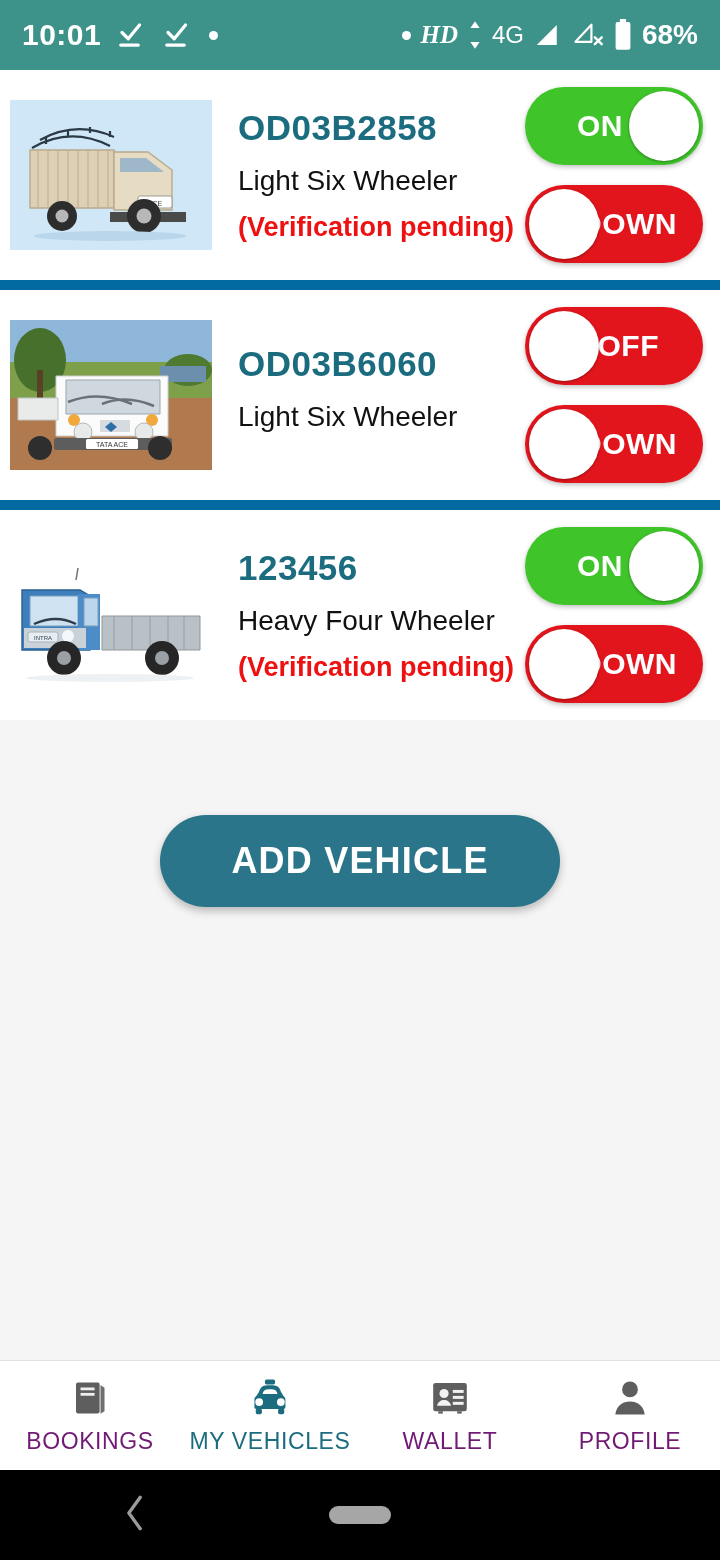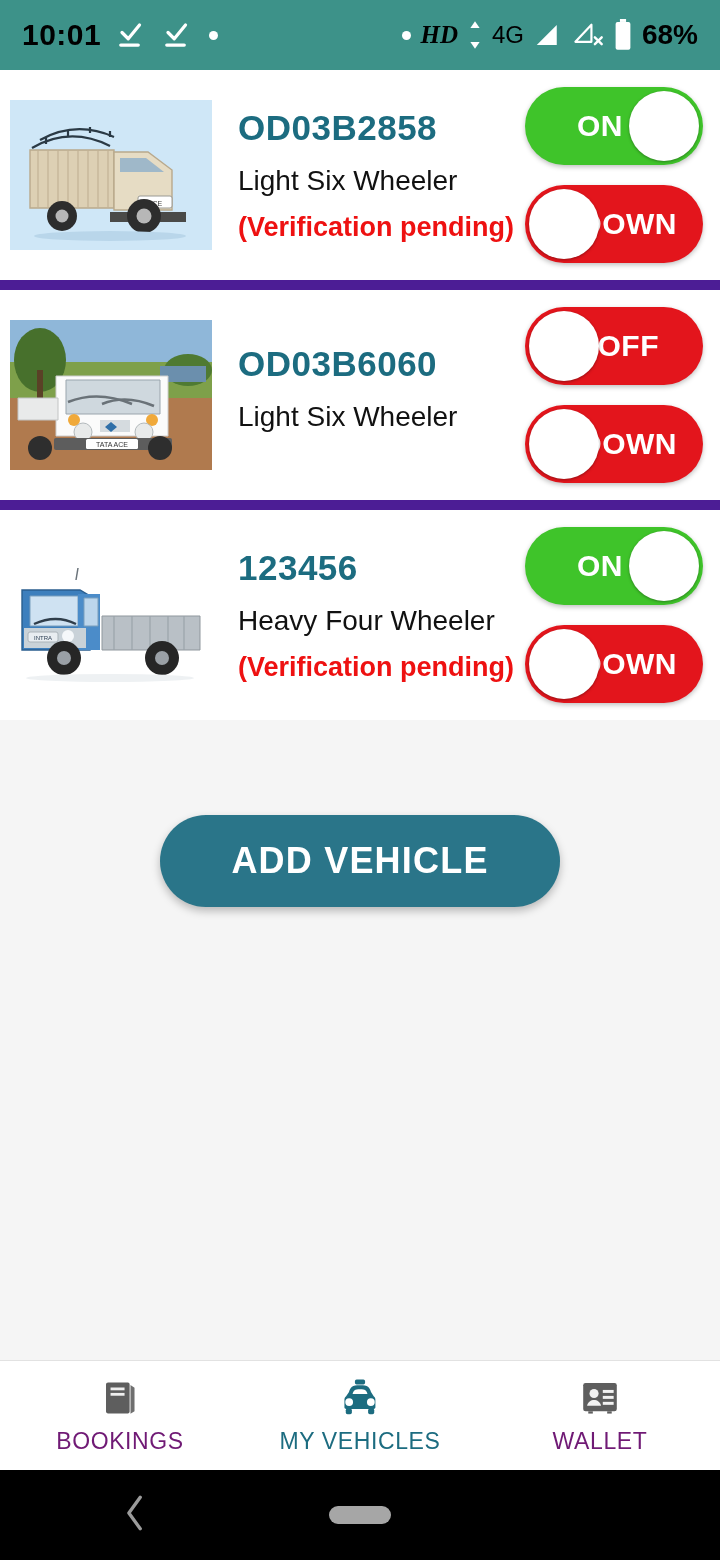--- a/index.html
+++ b/index.html
@@ -6,21 +6,21 @@
   html,body{
     width:720px; height:1560px;
     font-family:"Liberation Sans", sans-serif;
     background:#ffffff;
     overflow:hidden;
   }
   .phone{ position:relative; width:720px; height:1560px; background:#f5f5f5; }
 
   
   .statusbar{
-    height:70px; background:#3d9289; color:#000000;
+    height:70px; background:#3d9289; color:#ffffff;
     display:flex; align-items:center; justify-content:space-between;
     padding:0 22px;
   }
   .sb-left{ display:flex; align-items:center; gap:16px; }
   .sb-right{ display:flex; align-items:center; gap:9px; }
   .sb-time{ font-size:30px; font-weight:600; letter-spacing:.5px; }
   .sb-dot{ width:9px; height:9px; border-radius:50%; background:#fff; display:inline-block; }
   .sb-hd{ font-size:25px; font-weight:700; font-style:italic; font-family:"Liberation Serif",serif; }
   .sb-4g{ font-size:24px; font-weight:500; }
   .sb-batt-pct{ font-size:28px; font-weight:600; }
@@ -36,21 +36,21 @@
   .appbar-title{
     font-size:38px; font-weight:700; letter-spacing:1.5px;
     color:#1c6c80;
   }
   .support-btn{
     position:absolute; right:26px; top:50%; transform:translateY(-50%);
     width:62px; height:62px; display:flex; align-items:center; justify-content:center;
   }
 
   
-  .list{ background:#4c1d95; }
+  .list{ background:#0369a1; }
   .card{
     background:#ffffff;
     display:flex; align-items:center;
     padding:14px 16px 14px 10px;
     height:210px;
   }
   .card + .card{ margin-top:10px; }
   .veh-thumb{
     width:202px; height:150px; flex:0 0 202px;
     overflow:hidden; position:relative;
@@ -386,20 +386,29 @@
           <rect x="13.6" y="7.4" width="6.2" height="1.7" fill="#f2f2f2"></rect>
           <rect x="13.6" y="10.8" width="6.2" height="1.7" fill="#f2f2f2"></rect>
           <rect x="13.6" y="14.2" width="6.2" height="1.7" fill="#f2f2f2"></rect>
           <rect x="5.3" y="19.6" width="2.6" height="1.3"></rect>
           <rect x="16.1" y="19.6" width="2.6" height="1.3"></rect>
         </svg>
       </span>
       <span class="nav-lbl">WALLET</span>
     </div>
 
+    <div class="navitem">
+      <span class="nav-ico">
+        <svg width="42" height="42" viewBox="0 0 24 24" fill="#5e5e5e">
+          <circle cx="12" cy="7.1" r="4.5"></circle>
+          <path d="M3.6 21.4c.6-5 4.2-7.4 8.4-7.4s7.8 2.4 8.4 7.4z"></path>
+        </svg>
+      </span>
+      <span class="nav-lbl">PROFILE</span>
+    </div>
   </div>
 
   <div class="androidnav">
     <span class="and-back">
       <svg width="26" height="42" viewBox="0 0 14 24" fill="none" stroke="#9b9b9b" stroke-width="1.9" stroke-linecap="round" stroke-linejoin="round">
         <path d="M10 3L3.5 12 10 21"></path>
       </svg>
     </span>
     <span class="and-pill"></span>
   </div>

